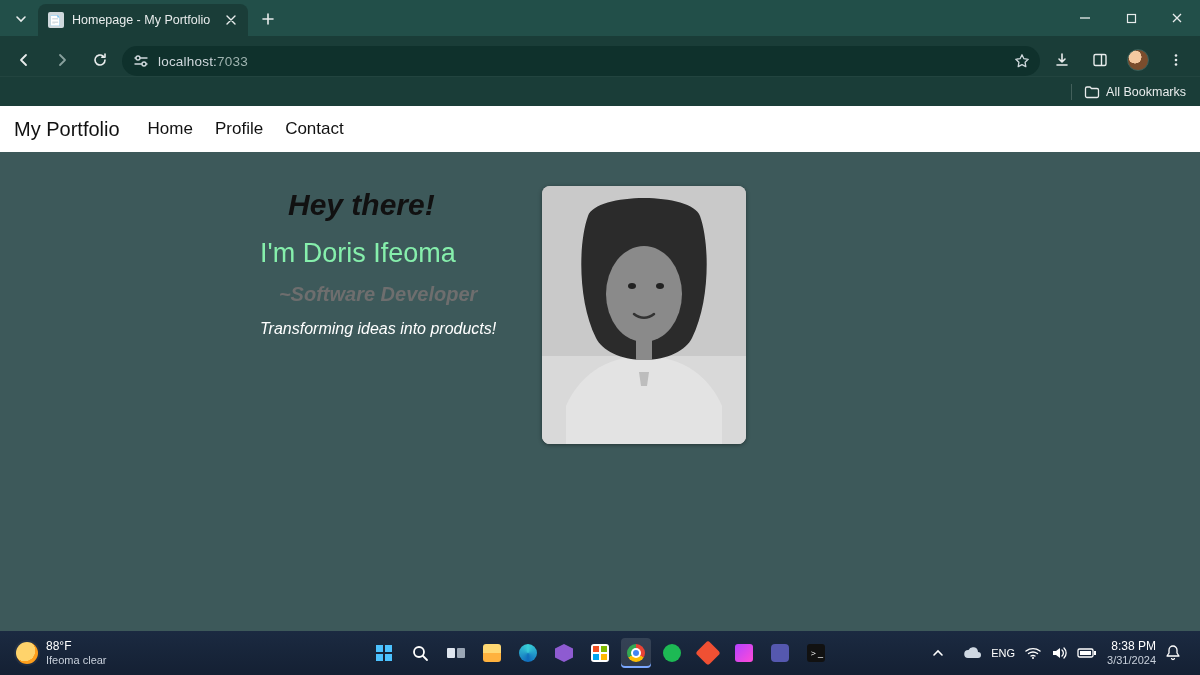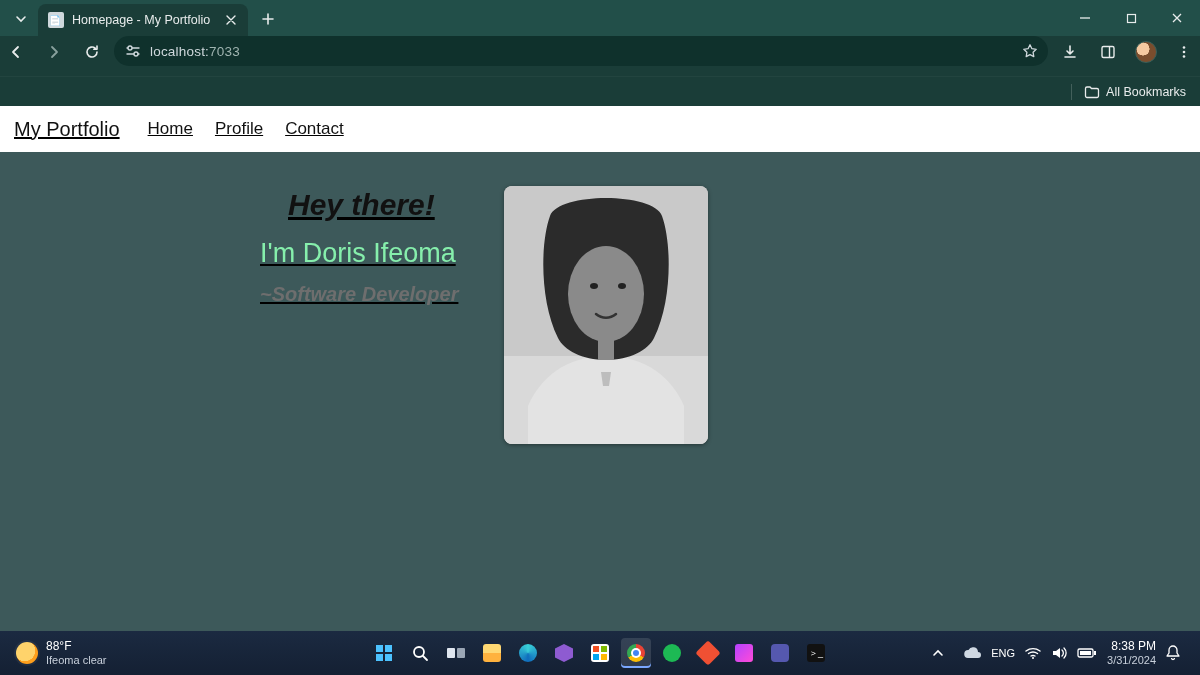--- a/index.html
+++ b/index.html
@@ -10,36 +10,36 @@
   .tabstrip { height:36px; display:flex; align-items:flex-end; padding-left:6px; }
   .tabstrip .drop { width:26px; height:26px; border-radius:50%; display:flex; align-items:center; justify-content:center; margin:0 4px 4px 2px; cursor:pointer;}
   .tab { background:#1a3d38; height:32px; min-width:210px; border-radius:8px 8px 0 0; display:flex; align-items:center; padding:0 8px 0 10px; gap:8px; margin-bottom:0; }
   .tab .favicon { width:16px; height:16px; background:#cfd8dc; border-radius:2px; display:flex; align-items:center; justify-content:center; font-size:10px; color:#224f49;}
   .tab .title { font-size:12.5px; color:#e8ecec; flex:1; white-space:nowrap; overflow:hidden; }
   .tab .close { width:18px; height:18px; border-radius:50%; display:flex; align-items:center; justify-content:center; cursor:pointer; }
   .newtab { width:28px; height:28px; display:flex; align-items:center; justify-content:center; margin:0 0 3px 6px; border-radius:50%; cursor:pointer;}
   .winctrls { margin-left:auto; display:flex; height:36px; }
   .winctrls div { width:46px; display:flex; align-items:center; justify-content:center; cursor:pointer; }
 
-  .toolbar { background:#1a3d38; height:40px; display:flex; align-items:flex-start; padding:0 0; gap:6px; }
+  .toolbar { background:#1a3d38; height:40px; display:flex; align-items:flex-end; padding:0 8px; gap:6px; }
   .ico { width:32px; height:32px; border-radius:50%; display:flex; align-items:center; justify-content:center; cursor:pointer; color:#e8ecec; }
   .ico.dim { color:#89a19d; }
   .omnibox { flex:1; height:30px; background:#0f312c; border-radius:15px; display:flex; align-items:center; padding:0 10px; gap:8px; color:#cfd8dc; }
   .omnibox .site { width:18px; height:18px; border-radius:4px; display:flex; align-items:center; justify-content:center; font-size:11px;}
   .omnibox .url { font-size:13.5px; letter-spacing:.2px; }
   .omnibox .url .port { color:#9fb4b0; }
   .omnibox .star { margin-left:auto; }
   .avatar { width:22px; height:22px; border-radius:50%; background:radial-gradient(circle at 35% 35%, #f5c9a0 0 35%, #7a4d2d 36% 100%); border:1px solid #3a5f59;}
 
   .bookbar { background:#1a3d38; height:30px; display:flex; align-items:center; justify-content:flex-end; padding:0 14px; gap:6px; font-size:12.5px; color:#e8ecec; border-top:1px solid rgba(255,255,255,.04);}
   .bookbar .sep { width:1px; height:16px; background:rgba(255,255,255,.18); margin-right:6px;}
   .bookbar .folder { display:flex; align-items:center; gap:6px; cursor:pointer;}
 
   
-  .viewport { height:calc(675px - 36px - 40px - 30px - 44px); background:#3d595a; position:relative;text-decoration:underline; }
+  .viewport { height:calc(675px - 36px - 40px - 30px - 44px); background:#3d595a; position:relative; }
   .sitebar { background:#ffffff; height:46px; display:flex; align-items:center; padding:0 14px; gap:22px; font-size:17px; color:#111; }
   .sitebar .brand { font-size:20px; font-weight:400; margin-right:6px;}
   .sitebar a { color:#111; text-decoration:none; cursor:pointer; font-size:17px;}
   .hero { display:flex; gap:46px; padding:34px 16px 0 260px; }
   .herotext { text-align:left; padding-top:2px; }
   .herotext .greet { font-style:italic; font-weight:700; font-size:30px; color:#111; margin-left:28px;}
   .herotext .name { color:#86efac; font-size:27px; margin-top:16px; }
   .herotext .role { color:#6e6e6e; font-style:italic; font-size:20px; margin-top:14px; font-weight:600;text-align:center;}
   .herotext .tag { color:#fff; font-style:italic; font-size:16px; margin-top:14px; }
   .photo { width:204px; height:258px; border-radius:8px; overflow:hidden; background:#bfbfbf; box-shadow:0 1px 4px rgba(0,0,0,.4); }
@@ -178,20 +178,21 @@
     <a>Home</a>
     <a>Profile</a>
     <a>Contact</a>
   </div>
 
   <div class="hero">
     <div class="herotext">
       <div class="greet">Hey there!</div>
       <div class="name">I'm Doris Ifeoma</div>
       <div class="role">~Software Developer</div>
+      <div class="tag">Transforming ideas into products!</div>
     </div>
     <div class="photo">
 
       <svg viewBox="0 0 204 258">
         <rect width="204" height="258" fill="#c9c9c9"></rect>
         <rect x="0" y="170" width="204" height="88" fill="#d9d9d9"></rect>
         <path d="M102 170c40 0 66 22 78 50v38H24v-38c12-28 38-50 78-50z" fill="#e3e3e3"></path>
         <path d="M46 30c8-24 104-24 112 0 10 28 10 86-8 122-6 12-24 22-48 22s-42-10-48-22C36 116 36 58 46 30z" fill="#2b2b2b"></path>
         <ellipse cx="102" cy="108" rx="38" ry="48" fill="#8a8a8a"></ellipse>
         <ellipse cx="90" cy="100" rx="4" ry="3" fill="#222"></ellipse>

